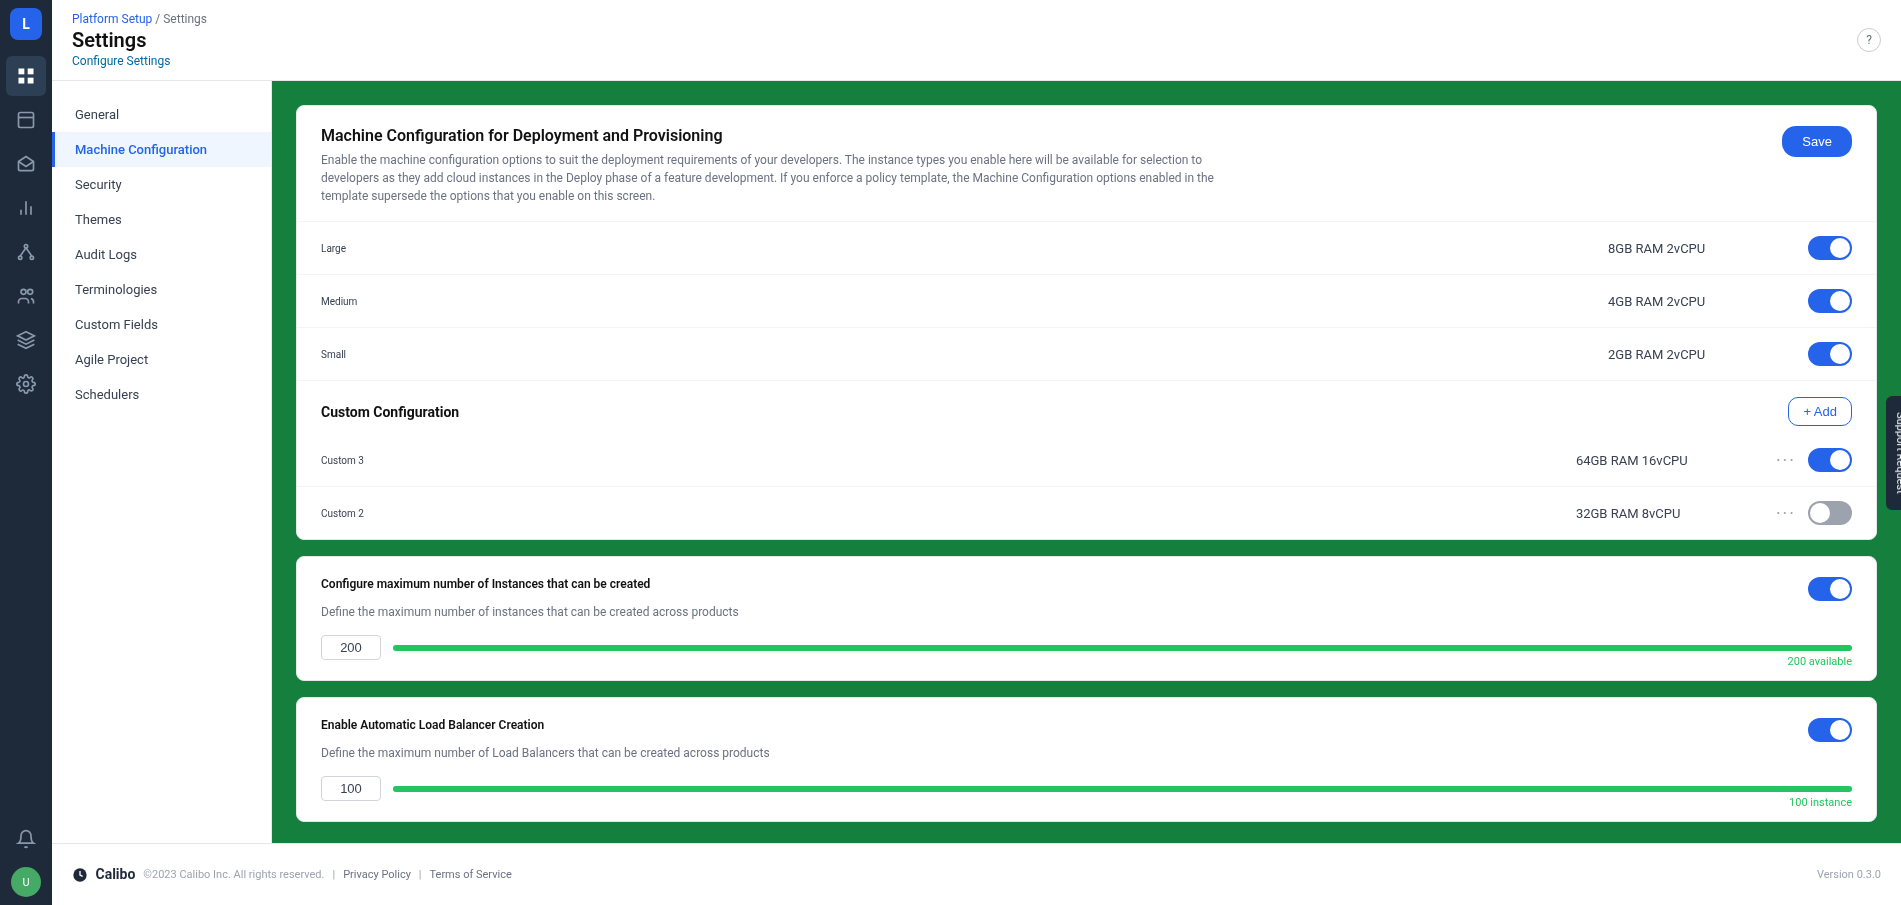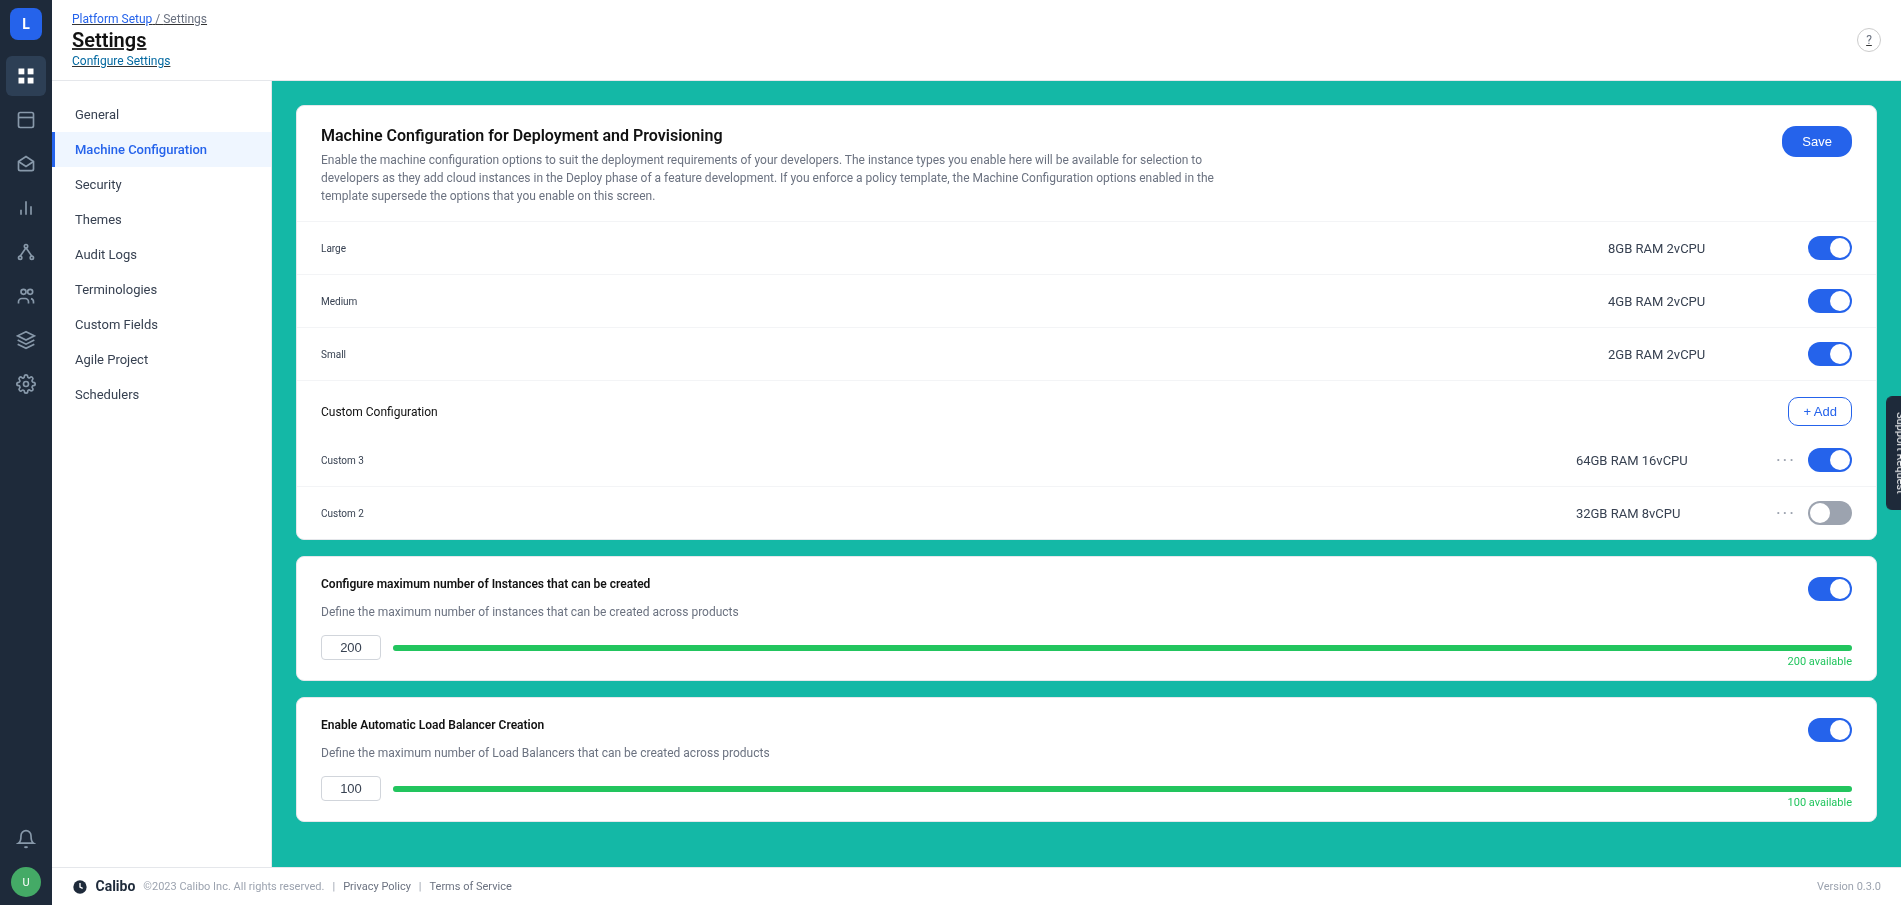--- a/index.html
+++ b/index.html
@@ -31,21 +31,20 @@
     .nav-avatar { width: 30px; height: 30px; border-radius: 50%; background: #4a6; display: flex; align-items: center; justify-content: center; color: white; font-size: 11px; overflow: hidden; }
 
     
     .main-area { flex: 1; display: flex; flex-direction: column; overflow: hidden; }
 
     
     .top-bar {
       background: white; border-bottom: 1px solid #e5e7eb;
       padding: 12px 20px; display: flex; align-items: center; justify-content: space-between;
       flex-shrink: 0;
-      text-decoration: underline;
     }
     .breadcrumb { font-size: 12px; color: #6b7280; margin-bottom: 2px; }
     .breadcrumb a { color: #2563eb; text-decoration: none; }
     .page-title { font-size: 20px; font-weight: 600; color: #111; }
     .page-subtitle { font-size: 12px; color: #0369a1; margin-top: 2px; }
     .top-right { display: flex; align-items: center; gap: 12px; }
     .help-icon { width: 24px; height: 24px; border-radius: 50%; border: 1px solid #ccc; display: flex; align-items: center; justify-content: center; color: #6b7280; font-size: 12px; cursor: pointer; }
 
     
     .content-body { display: flex; flex: 1; overflow: hidden; }
@@ -55,21 +54,21 @@
       width: 220px; background: white; border-right: 1px solid #e5e7eb;
       padding: 16px 0; flex-shrink: 0; overflow-y: auto;
     }
     .sidebar-item {
       padding: 10px 20px; cursor: pointer; font-size: 13px; color: #374151;
       border-left: 3px solid transparent;
     }
     .sidebar-item.active { border-left-color: #2563eb; color: #2563eb; background: #eff6ff; font-weight: 500; }
 
     
-    .main-panel { flex: 1; overflow-y: auto; padding: 24px; background: #14b8a6; }
+    .main-panel { flex: 1; overflow-y: auto; padding: 24px; background: #15803d; }
 
     
     .card { background: white; border-radius: 8px; border: 1px solid #e5e7eb; margin-bottom: 16px; overflow: hidden; }
     .card-header { padding: 20px 24px 16px; border-bottom: 1px solid #f3f4f6; }
     .card-title { font-size: 16px; font-weight: 600; color: #111; margin-bottom: 6px; }
     .card-desc { font-size: 12px; color: #6b7280; line-height: 1.5; max-width: 900px; }
     .card-header-row { display: flex; justify-content: space-between; align-items: flex-start; }
 
     .save-btn {
       background: #2563eb; color: white; border: none; border-radius: 14px;
@@ -95,21 +94,21 @@
     .toggle.on { background: #2563eb; }
     .toggle.off { background: #9ca3af; }
     .toggle-thumb {
       width: 20px; height: 20px; background: white; border-radius: 50%;
       position: absolute; top: 2px; transition: left 0.2s;
     }
     .toggle.on .toggle-thumb { left: 22px; }
     .toggle.off .toggle-thumb { left: 2px; }
 
     
-    .section-title { font-size: 12px; font-weight: 400; color: #111; padding: 16px 24px 8px; }
+    .section-title { font-size: 14px; font-weight: 700; color: #111; padding: 16px 24px 8px; }
 
     
     .add-btn {
       border: 1px solid #2563eb; background: white; color: #2563eb;
       border-radius: 10px; padding: 6px 14px; font-size: 13px; cursor: pointer;
       display: flex; align-items: center; gap: 4px;
     }
 
     .section-header { display: flex; justify-content: space-between; align-items: center; padding: 16px 24px 8px; }
 
@@ -134,21 +133,21 @@
     .support-tab {
       position: fixed; right: 0; top: 50%; transform: translateY(-50%) rotate(90deg) translateX(50%);
       transform-origin: right center;
       background: #1e2a3a; color: white; padding: 8px 16px; font-size: 11px;
       border-radius: 0 0 6px 6px; cursor: pointer; white-space: nowrap;
       z-index: 100;
     }
 
     
     .footer {
-      background: white; border-top: 1px solid #e5e7eb; padding: 10px 20px;
+      background: white; border-top: 1px solid #e5e7eb; padding: 22px 20px;
       display: flex; align-items: center; justify-content: space-between;
       font-size: 11px; color: #9ca3af; flex-shrink: 0;
     }
     .footer-left { display: flex; align-items: center; gap: 8px; }
     .footer-logo { font-size: 14px; font-weight: 700; color: #1e2a3a; }
   </style>
 </head>
 <body>
 
 <div class="left-nav">
@@ -351,21 +350,21 @@
                 <div class="toggle-thumb"></div>
               </div>
           </div>
           <div class="instances-desc">Define the maximum number of Load Balancers that can be created across products</div>
           <div class="slider-row">
             <input type="text" class="slider-input" value="100" style="">
             <div class="slider-track">
               <div class="slider-bg">
                 <div class="slider-fill" style="width:100%"></div>
               </div>
-              <div class="slider-available">100 available</div>
+              <div class="slider-available">100 instance</div>
             </div>
           </div>
         </div>
       </div>
 
     </div>
   </div>
 
   <div class="footer">
     <div class="footer-left">

